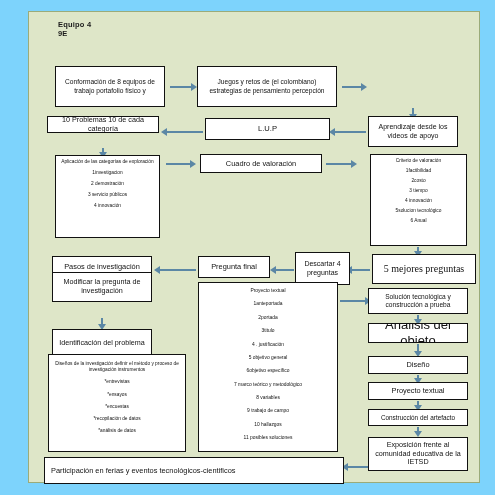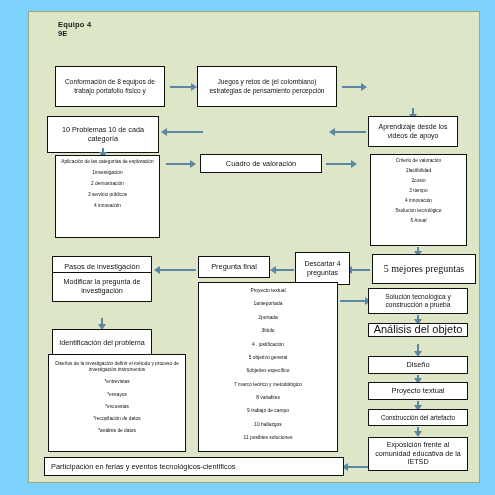--- a/index.html
+++ b/index.html
@@ -66,24 +66,27 @@
 
   <div class="arrow v" style="left:412px;top:108px;height:8px;"></div>
   <div class="head d" style="left:409px;top:114px;"></div>
 
   <div class="box" style="left:368px;top:116px;width:90px;height:31px;font-size:7px;">
     <span class="txt">Aprendizaje desde los videos de apoyo</span>
   </div>
   <div class="arrow h" style="left:335px;top:131px;width:31px;"></div>
   <div class="head l" style="left:329px;top:128px;"></div>
 
+  <div class="box" style="left:205px;top:118px;width:125px;height:22px;font-size:7.6px;">
+    <span class="txt">L.U.P</span>
+  </div>
   <div class="arrow h" style="left:167px;top:131px;width:36px;"></div>
   <div class="head l" style="left:161px;top:128px;"></div>
 
-  <div class="box" style="left:47px;top:116px;width:112px;height:37px;font-size:7.2px;">
+  <div class="box" style="left:47px;top:116px;width:112px;height:17px;font-size:7.2px;">
     <span class="txt">10 Problemas 10 de cada categoría</span>
   </div>
 
   <div class="arrow v" style="left:102px;top:148px;height:6px;"></div>
   <div class="head d" style="left:99px;top:152px;"></div>
 
   <div class="list" style="left:55px;top:155px;width:105px;height:83px;font-size:4.8px;line-height:1.25;">
     <span class="hd">Aplicación de las categorías de exploración</span>
     <span class="it" style="margin-top:5px;">1investigacion</span>
     <span class="it" style="margin-top:5px;">2 demostración</span>
@@ -179,21 +182,21 @@
 
   <div class="arrow h" style="left:340px;top:300px;width:26px;"></div>
   <div class="head r" style="left:365px;top:297px;"></div>
 
   <div class="box" style="left:368px;top:288px;width:100px;height:26px;font-size:6.6px;">
     <span class="txt">Solución tecnológica y construcción a prueba</span>
   </div>
   <div class="arrow v" style="left:417px;top:315px;height:6px;"></div>
   <div class="head d" style="left:414px;top:319px;"></div>
 
-  <div class="box" style="left:368px;top:323px;width:100px;height:14px;font-size:11px;">
+  <div class="box" style="left:368px;top:323px;width:100px;height:20px;font-size:13px;">
     <span class="txt">Análisis del objeto</span>
   </div>
   <div class="arrow v" style="left:417px;top:344px;height:9px;"></div>
   <div class="head d" style="left:414px;top:351px;"></div>
 
   <div class="box" style="left:368px;top:356px;width:100px;height:18px;font-size:7.4px;">
     <span class="txt">Diseño</span>
   </div>
   <div class="arrow v" style="left:417px;top:375px;height:5px;"></div>
   <div class="head d" style="left:414px;top:378px;"></div>
@@ -210,17 +213,17 @@
   <div class="arrow v" style="left:417px;top:427px;height:6px;"></div>
   <div class="head d" style="left:414px;top:431px;"></div>
 
   <div class="box" style="left:368px;top:437px;width:100px;height:34px;font-size:7.2px;">
     <span class="txt">Exposición frente al comunidad educativa de la IETSD</span>
   </div>
 
   <div class="arrow h" style="left:348px;top:466px;width:20px;"></div>
   <div class="head l" style="left:342px;top:463px;"></div>
 
-  <div class="box" style="left:44px;top:457px;width:300px;height:19px;font-size:7.4px;justify-content:center;padding-left:6px;">
+  <div class="box" style="left:44px;top:457px;width:300px;height:27px;font-size:7.4px;justify-content:center;padding-left:6px;">
     <span class="txt" style="text-align:left;">Participación en ferias y eventos tecnológicos-cientificos</span>
   </div>
 
 </div>
 
 </body></html>

